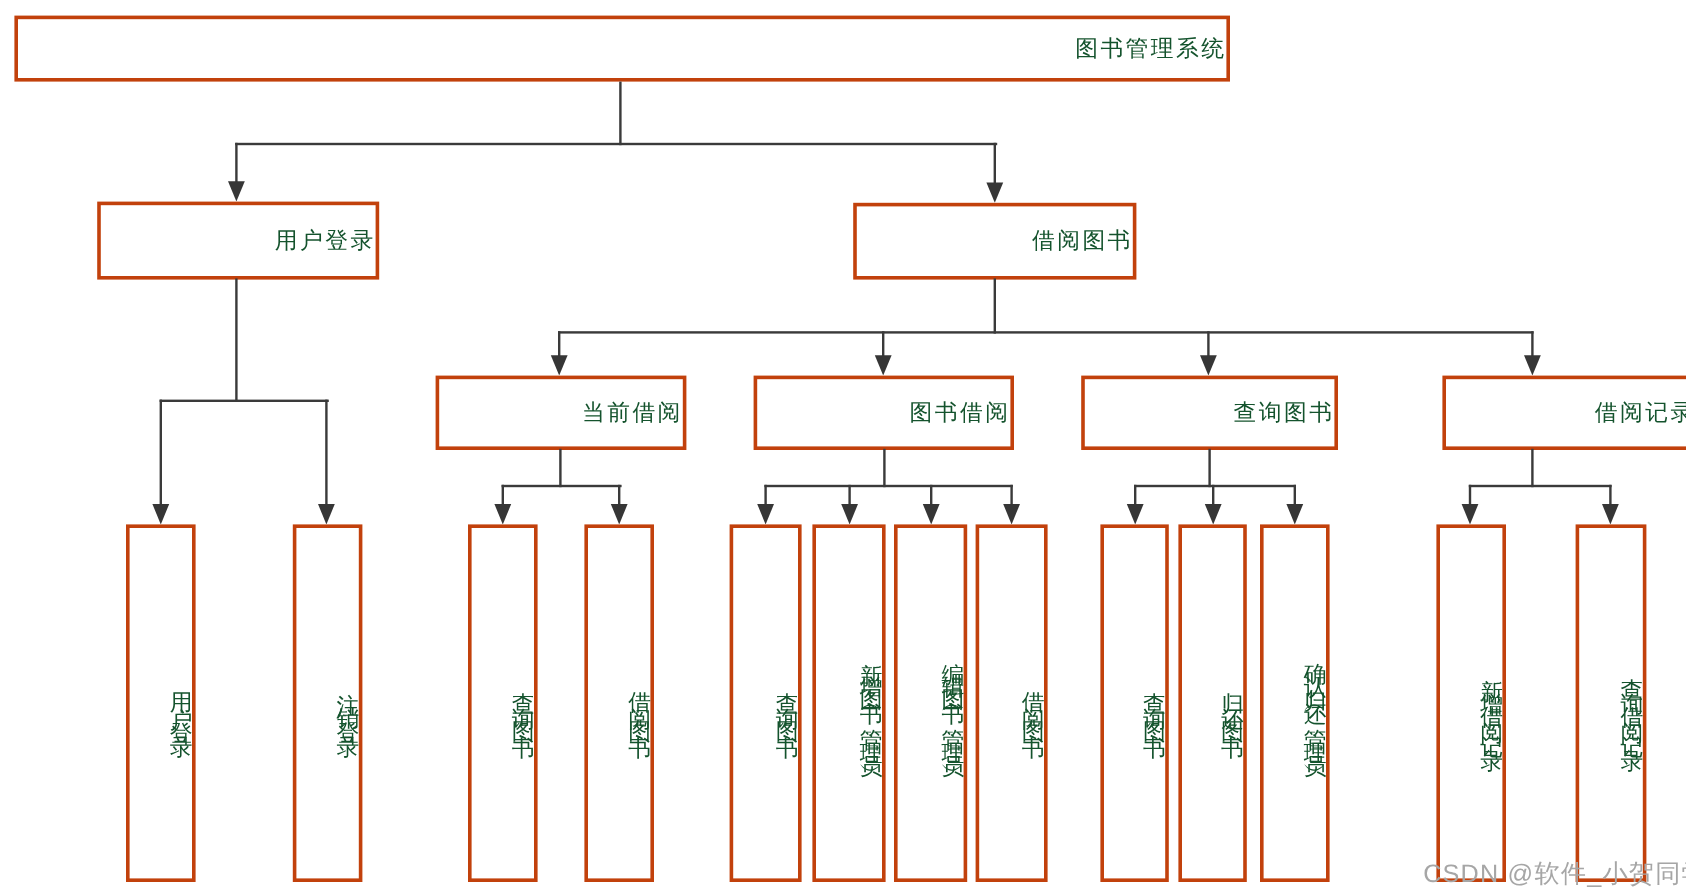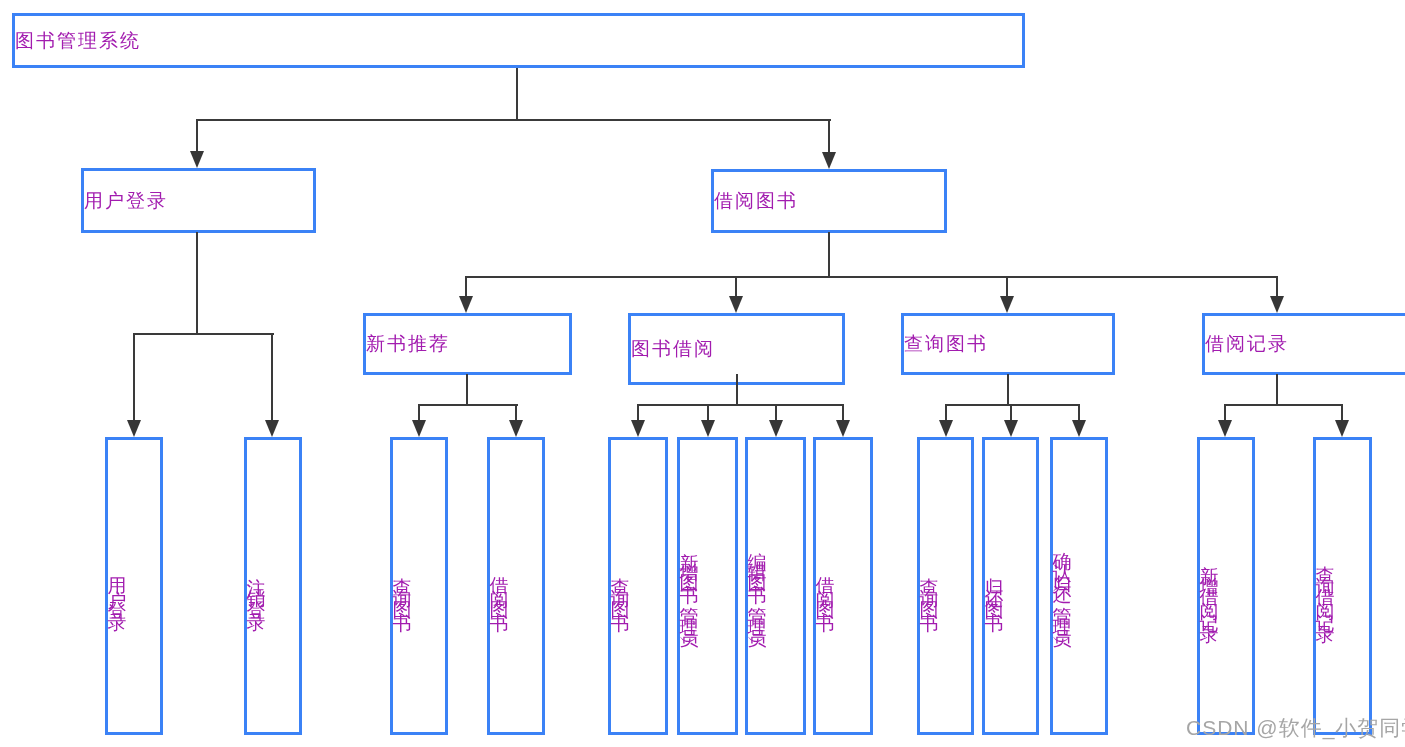--- a/index.html
+++ b/index.html
@@ -1,22 +1,22 @@
 <!DOCTYPE html>
 <html><head>
 <meta charset="utf-8">
 <style>
   html,body{margin:0;padding:0;background:#fff;}
   #canvas{
     position:relative;width:1405px;height:747px;background:#fff;overflow:hidden;
     font-family:"Liberation Sans","DejaVu Sans",sans-serif;
   }
   .box{
-    position:absolute;background:#fff;border:3px solid #3b82f6;box-sizing:border-box;
-    display:flex;align-items:center;justify-content:flex-start;color:#a21caf;
+    position:absolute;background:#fff;border:3px solid #c2410c;box-sizing:border-box;
+    display:flex;align-items:center;justify-content:flex-end;color:#14532d;
   }
   .hdr span{font-size:19px;letter-spacing:2px;white-space:nowrap;}
   .leaf span{
     writing-mode:vertical-lr;text-orientation:mixed;
     font-size:19px;letter-spacing:12px;line-height:1;white-space:nowrap;
   }
   .hl{position:absolute;height:2px;background:#3a3a3a;}
   .vl{position:absolute;width:2px;background:#3a3a3a;}
   .arrow{
     position:absolute;width:0;height:0;
@@ -63,23 +63,23 @@
   <div class="vl" style="left:465px;top:276px;height:21px"></div>
   <div class="arrow" style="left:459px;top:296px"></div>
   <div class="vl" style="left:735px;top:276px;height:21px"></div>
   <div class="arrow" style="left:729px;top:296px"></div>
   <div class="vl" style="left:1006px;top:276px;height:21px"></div>
   <div class="arrow" style="left:1000px;top:296px"></div>
   <div class="vl" style="left:1276px;top:276px;height:21px"></div>
   <div class="arrow" style="left:1270px;top:296px"></div>
 
   <div class="box hdr" style="left:363px;top:313px;width:209px;height:62px">
-    <span>新书推荐</span>
+    <span>当前借阅</span>
   </div>
-  <div class="box hdr" style="left:628px;top:313px;width:217px;height:72px">
+  <div class="box hdr" style="left:628px;top:313px;width:217px;height:62px">
     <span>图书借阅</span>
   </div>
   <div class="box hdr" style="left:901px;top:313px;width:214px;height:62px">
     <span>查询图书</span>
   </div>
   <div class="box hdr" style="left:1202px;top:313px;width:214px;height:62px">
     <span>借阅记录</span>
   </div>
 
   <div class="vl" style="left:466px;top:374px;height:32px"></div>

